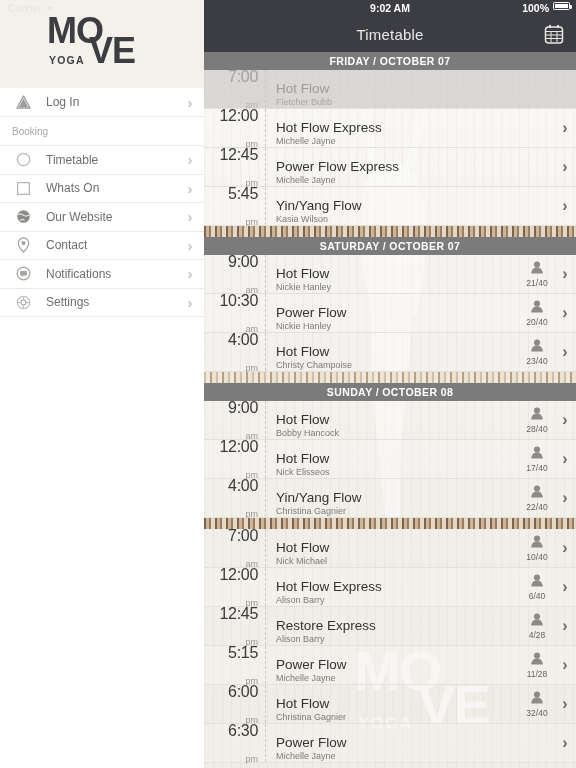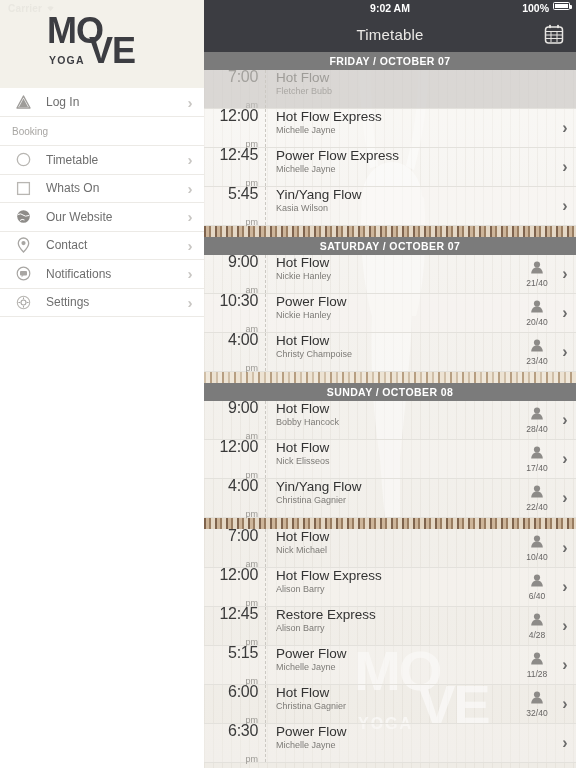--- a/index.html
+++ b/index.html
@@ -148,21 +148,21 @@
     justify-content:center; padding-right:7px;
     border-right:1px dashed #ccc9c3;
     gap:16px;
   }
   .time-h { font-size:16px; color:#3a3a3a; line-height:16px; letter-spacing:-0.3px; }
   .time-m { font-size:9px; color:#9a9893; line-height:10px; margin-top:-1px; }
   .past .time-h { color:#a3a19d; }
   .past .time-m { color:#b5b3af; }
 
   .info-col {
-    flex:1; display:flex; flex-direction:column; justify-content:flex-start;
+    flex:1; display:flex; flex-direction:column; justify-content:flex-end;
     padding-left:10px; min-width:0;
   }
   .cls-name { font-size:13.5px; color:#333333; line-height:15px; }
   .cls-teacher { font-size:9px; color:#7d7b77; line-height:11px; margin-top:1px; }
   .past .cls-name { color:#9e9c98; }
   .past .cls-teacher { color:#aaa8a4; }
 
   .cap-col {
     width:34px; flex:0 0 34px; display:flex; flex-direction:column;
     align-items:center; justify-content:center;

